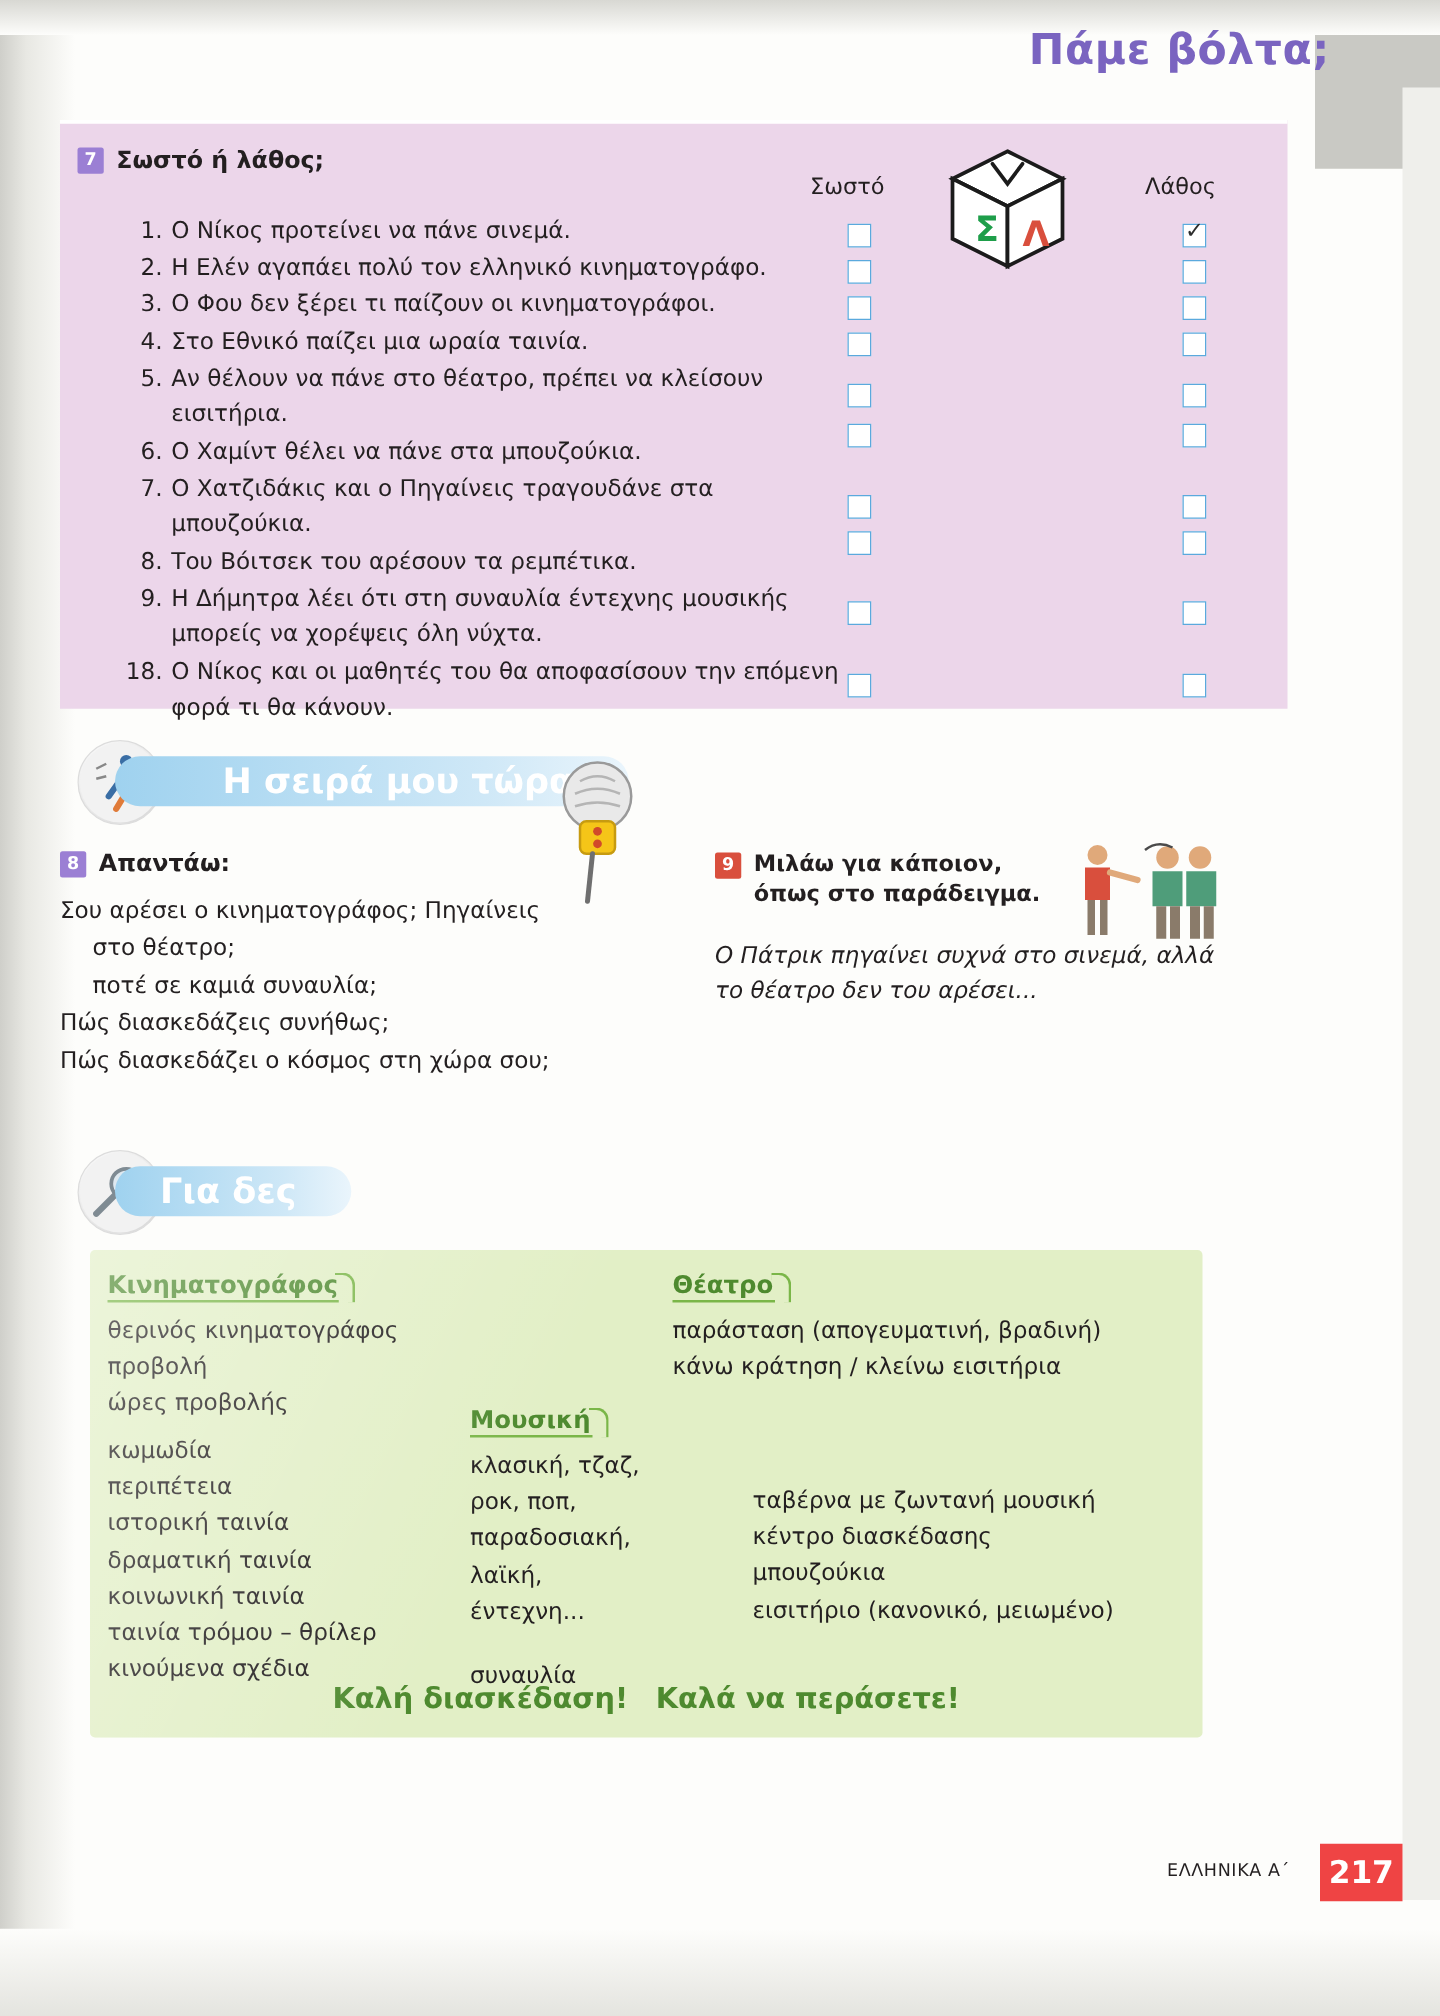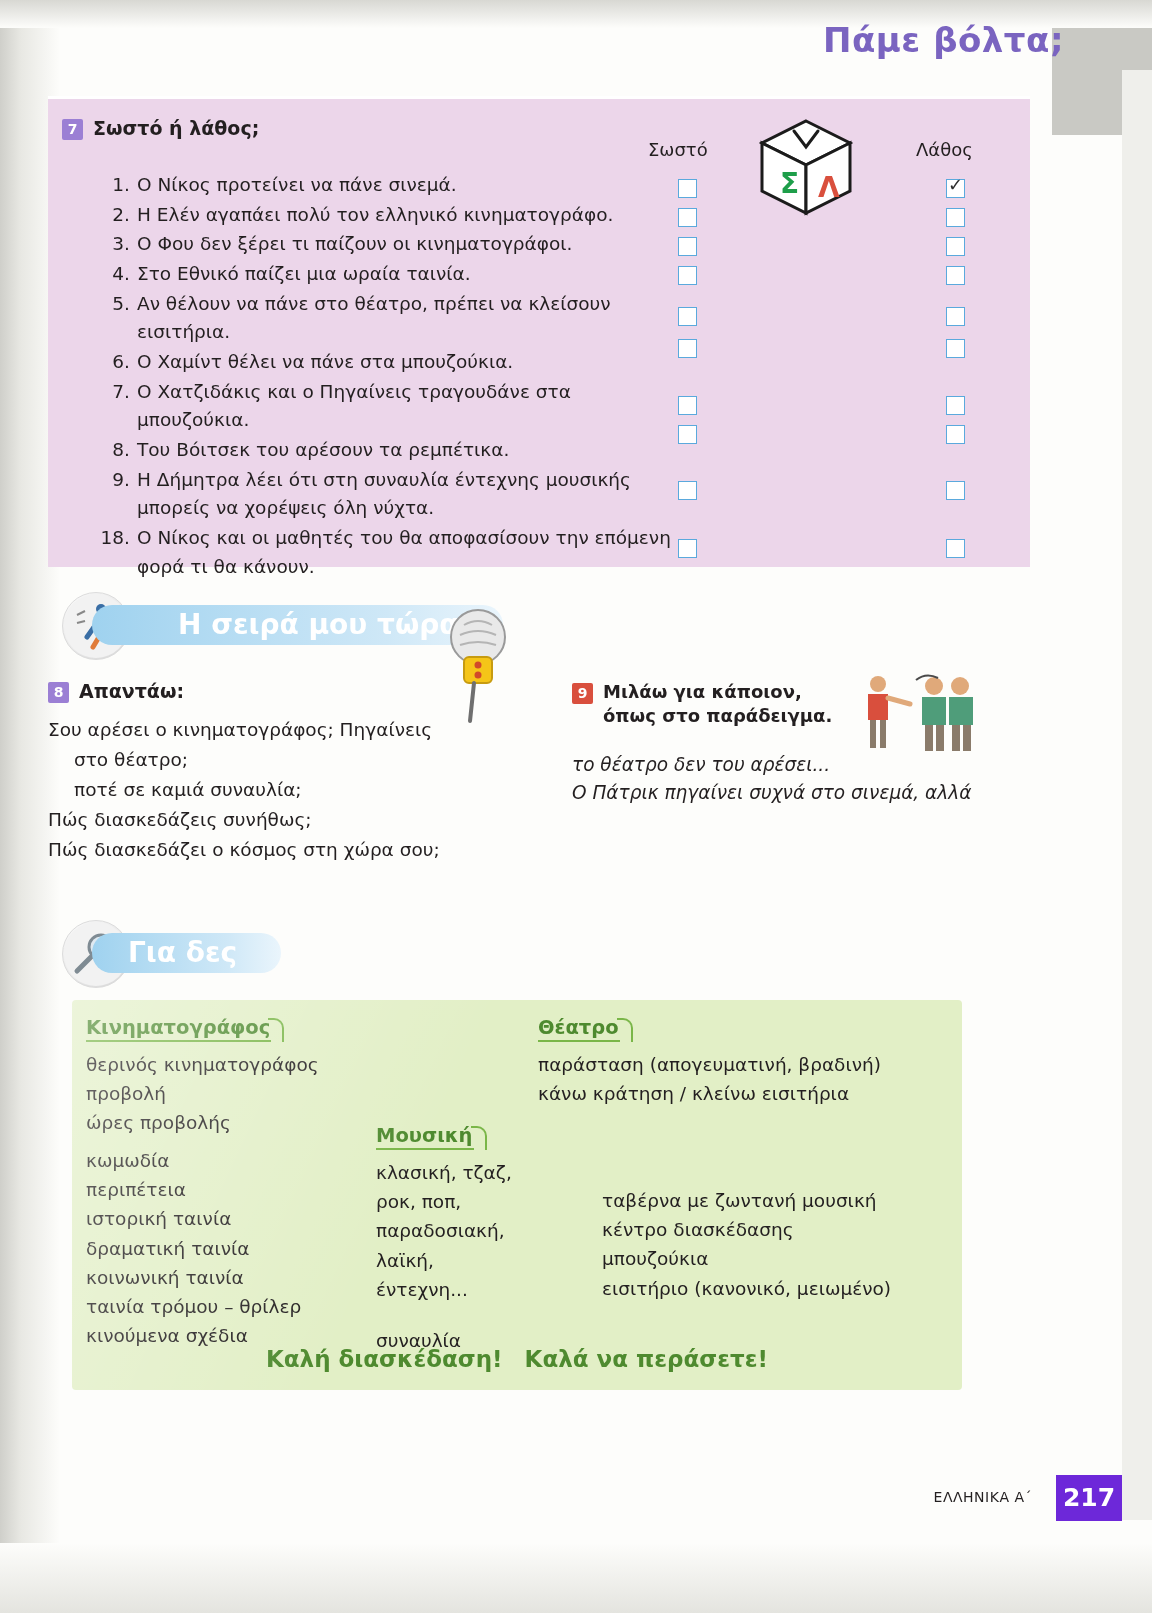--- a/index.html
+++ b/index.html
@@ -282,21 +282,21 @@
     font-size: 14px;
     letter-spacing: 0.5px;
     color: #231f20;
   }
   .page-num {
     position: absolute;
     right: 30px;
     bottom: 92px;
     width: 66px;
     height: 46px;
-    background: #6d28d9;
+    background: #ef4444;
     color: #fff;
     font-size: 25px;
     font-weight: bold;
     text-align: center;
     line-height: 46px;
   }
 
   .micro { position: absolute; }
   .figures { position: absolute; }
 </style>
@@ -448,22 +448,22 @@
     <div>Πώς διασκεδάζει ο κόσμος στη χώρα σου;</div>
   </div>
 </div>
 
 <div class="ex9">
   <div class="ex9-head">
     <span class="num-badge red">9</span><span class="lbl">Μιλάω για κάποιον,</span>
     <span class="l2">όπως στο παράδειγμα.</span>
   </div>
   <div class="ex9-body">
+    <div>Ο Πάτρικ πηγαίνει συχνά στο σινεμά, αλλά</div>
     <div>το θέατρο δεν του αρέσει...</div>
-    <div>Ο Πάτρικ πηγαίνει συχνά στο σινεμά, αλλά</div>
   </div>
 </div>
 
 <svg class="figures" style="left:856px; top:672px;" width="140" height="82" viewBox="0 0 140 82">
   <circle cx="22" cy="12" r="8" fill="#e0a97a"></circle>
   <path d="M12 22 h20 v26 h-20 z" fill="#d94f3d"></path>
   <path d="M14 48 h6 v28 h-6 z" fill="#8a7b6a"></path>
   <path d="M24 48 h6 v28 h-6 z" fill="#8a7b6a"></path>
   <path d="M32 26 L54 32" stroke="#e0a97a" stroke-width="5" stroke-linecap="round"></path>
   <circle cx="78" cy="14" r="9" fill="#e0a97a"></circle>

